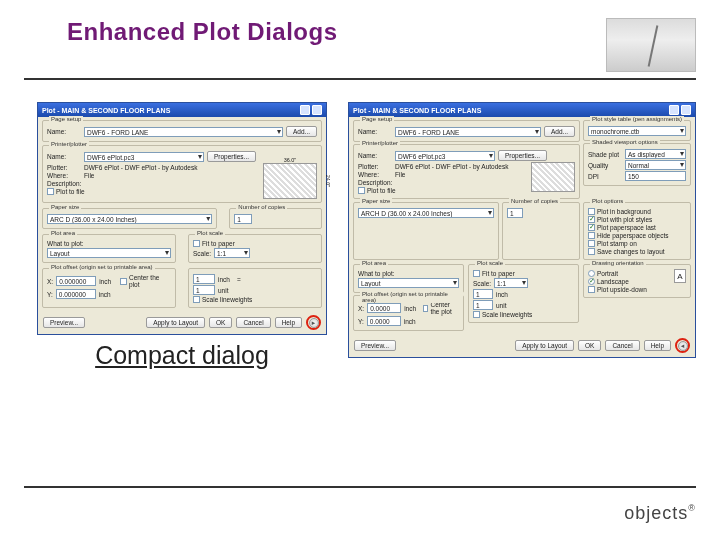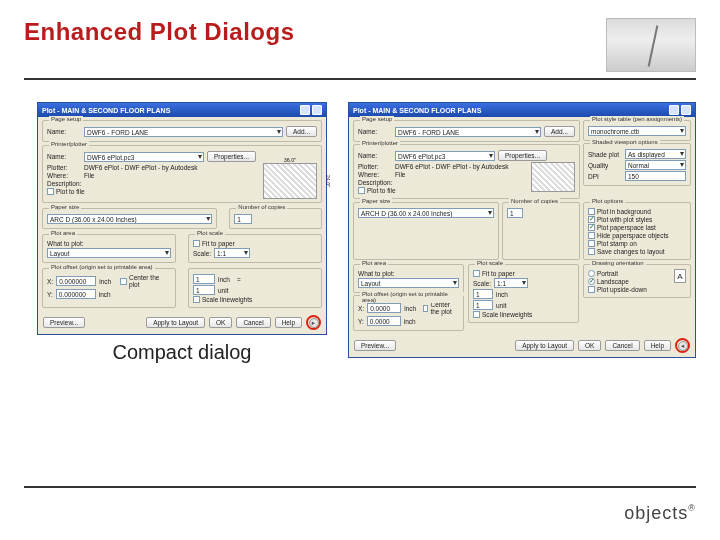--- a/index.html
+++ b/index.html
@@ -15,22 +15,23 @@
     padding: 18px 24px 0 24px;
   }
   .header-row {
     display: flex;
     justify-content: space-between;
     align-items: flex-start;
   }
   .title {
     font-size: 24px;
     font-weight: bold;
-    color: #b91c1c;
+    color: #701a75;
     letter-spacing: 0.5px;
+    margin-left: 43px;
   }
   .decor-img {
     width: 90px;
     height: 54px;
     background: linear-gradient(180deg,#dcdcdc 0%,#eee 40%,#ccc 100%);
     border:1px solid #bbb;
     position: relative;
   }
   .decor-img::before{
     content:"";
@@ -137,23 +138,24 @@
     display:flex; align-items:center; justify-content:center;
     background:#ece9d8;
   }
   .expand-circle span{
     width:10px;height:10px;border:1px solid #9a9a9a;border-radius:50%;
     background:radial-gradient(#fff,#ccc);
     display:flex;align-items:center;justify-content:center;font-size:7px;color:#555;
   }
   .caption {
     margin-top: 6px;
-    font-size: 20px;
+    font-size: 25px;
     color: #222;
     font-family: "Trebuchet MS", Verdana, sans-serif;
+    text-decoration: underline;
   }
   .bottom-rule {
     position:absolute; left:24px; right:24px; bottom:52px;
     border:none; border-top:2px solid #333;
   }
   .brand {
     position:absolute; right:24px; bottom:16px;
     font-family: Arial, sans-serif;
     font-size: 18px; letter-spacing:1px; color:#444;
   }

